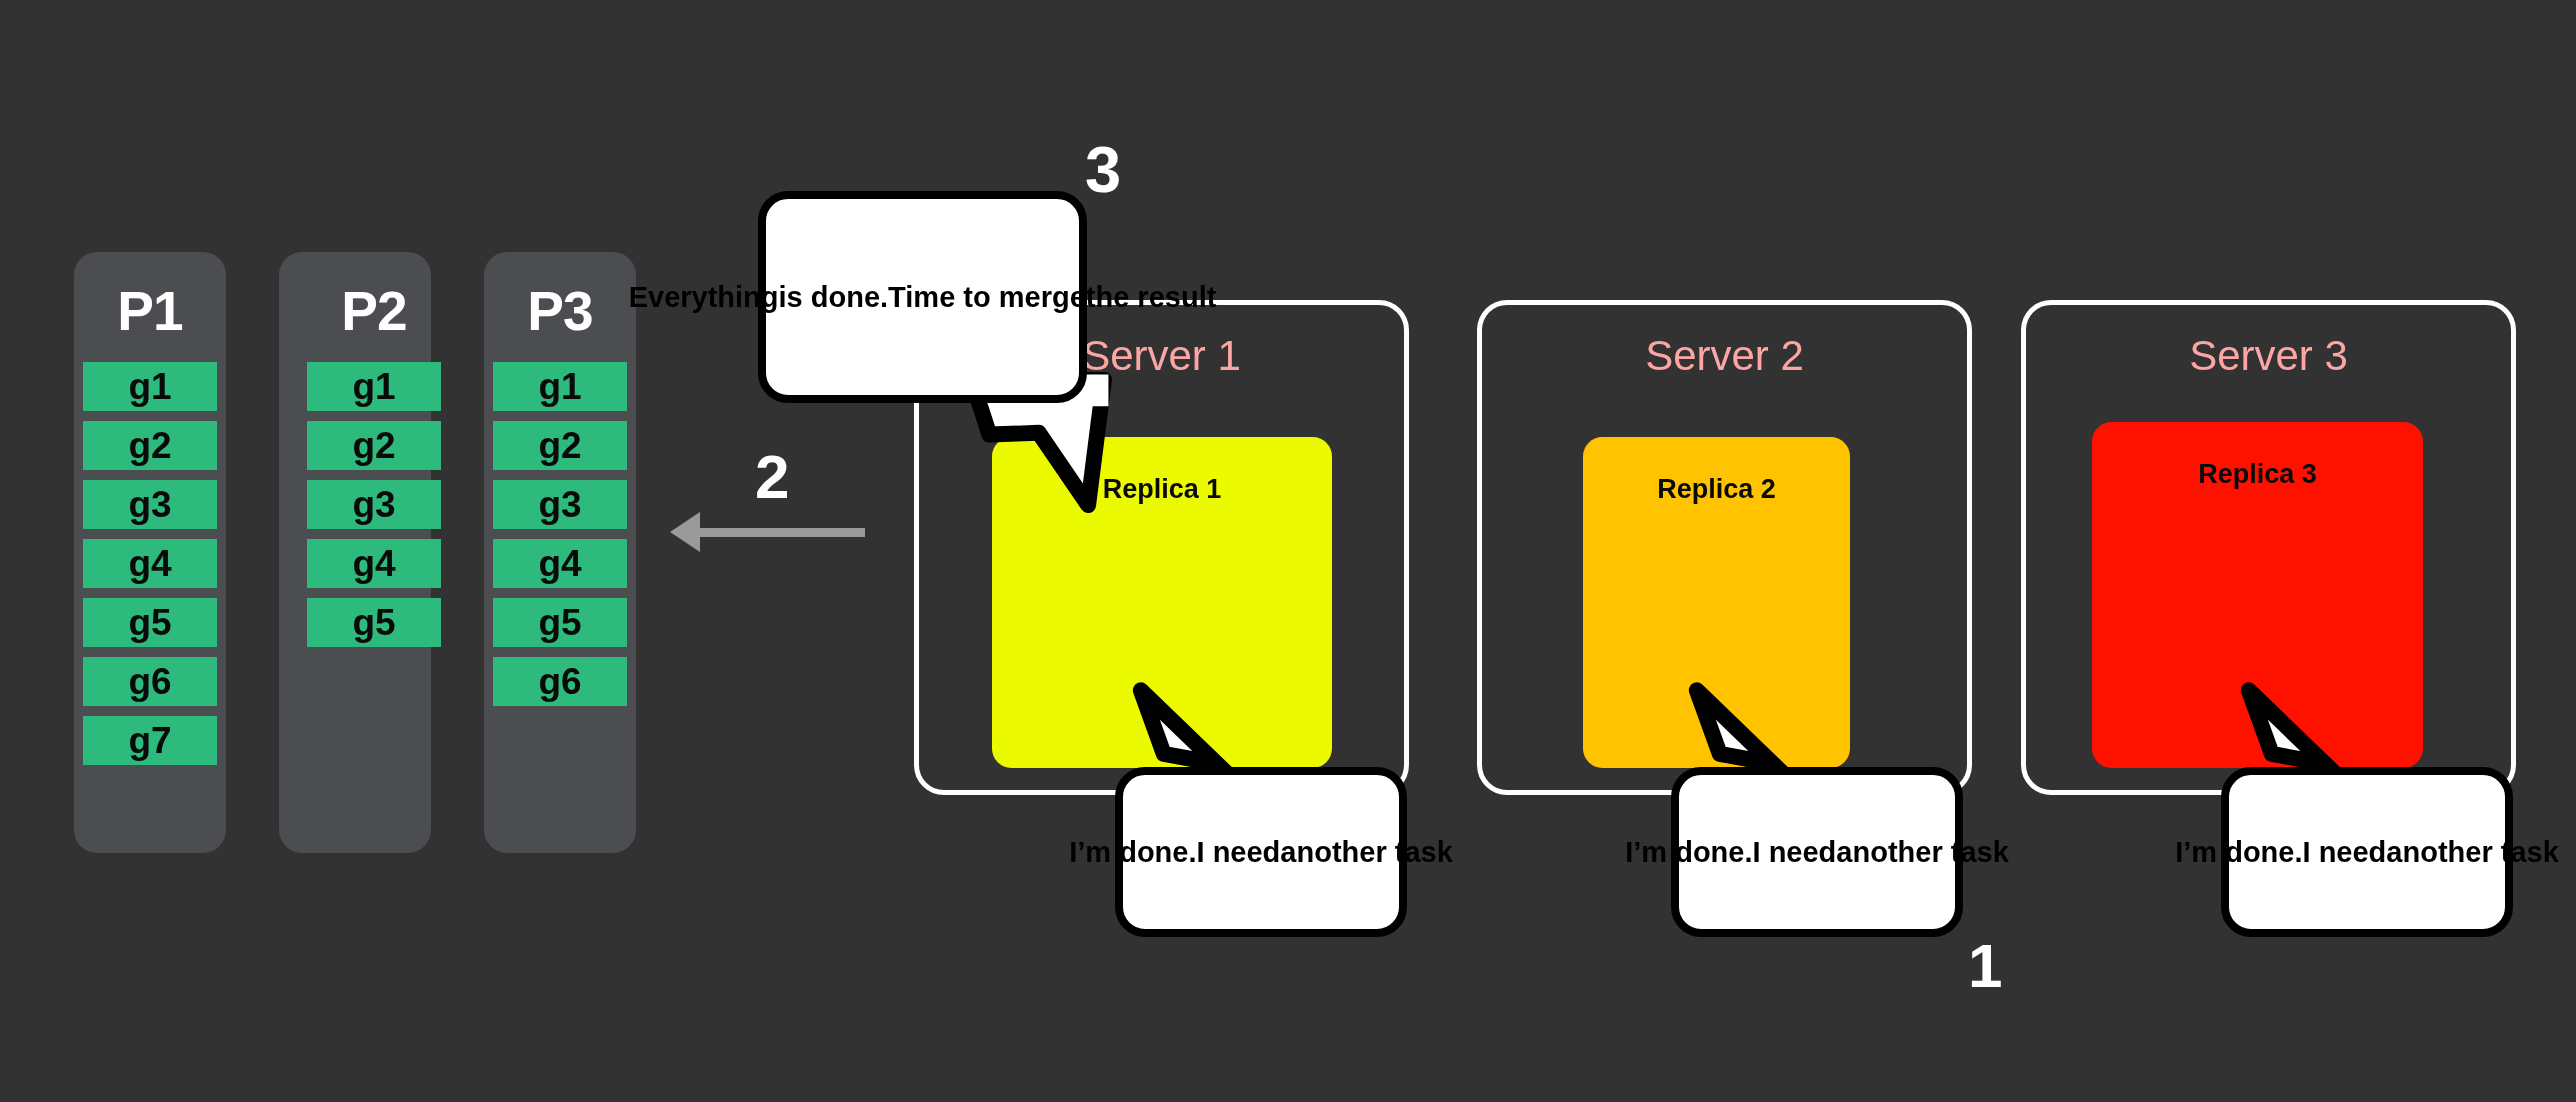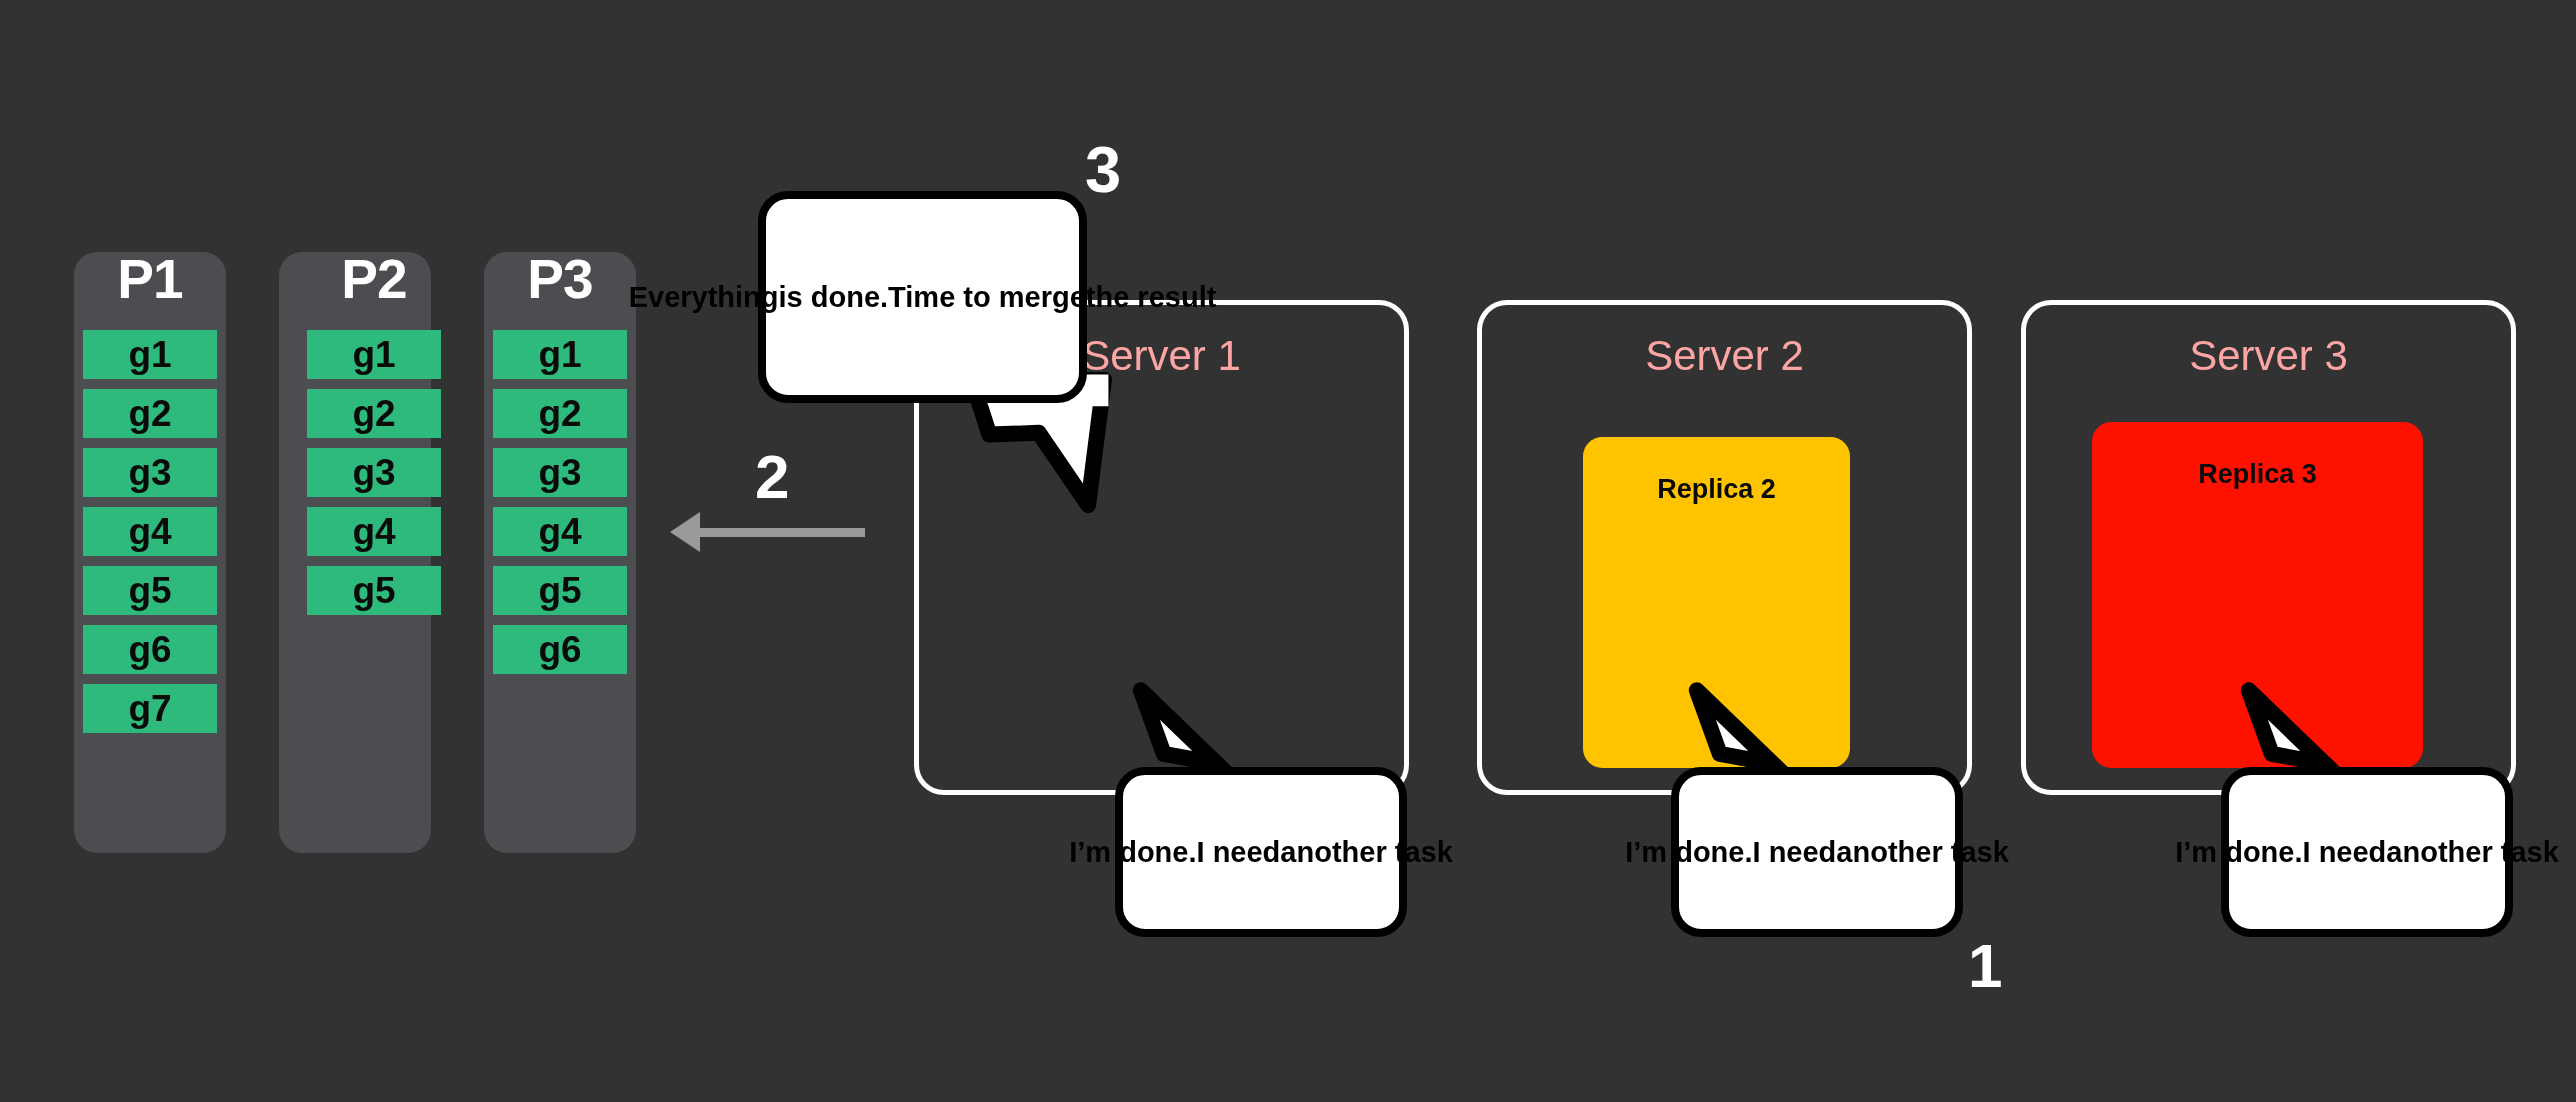--- a/index.html
+++ b/index.html
@@ -29,20 +29,21 @@
     display: flex;
     flex-direction: column;
     align-items: center;
   }
   .partition-title {
     color: #ffffff;
     font-size: 55px;
     font-weight: 700;
     letter-spacing: -0.9px;
     line-height: 1;
+    margin-top: 32px;
     margin-bottom: 23px;
     user-select: none;
   }
   .task-list {
     display: flex;
     flex-direction: column;
     gap: 10px;
     width: 100%;
     align-items: center;
   }
@@ -204,20 +205,23 @@
 
   <div class="step-number" style="left:755px; top:446px; font-size:62px;">2</div>
 
   <div class="step-number" style="left:1085px; top:137px; font-size:65px;">3</div>
 
   <div class="step-number" style="left:1968px; top:935px; font-size:62px;">1</div>
 
   <div class="server" style="left:914px; top:300px; width:495px; height:495px;">
     <div class="server-title">Server 1</div>
   </div>
+  <div class="replica" style="left:992px; top:437px; width:340px; height:331px; background:#ecfa00;">
+    <div class="replica-label">Replica 1</div>
+  </div>
 
   <div class="server" style="left:1477px; top:300px; width:495px; height:495px;">
     <div class="server-title">Server 2</div>
   </div>
   <div class="replica" style="left:1583px; top:437px; width:267px; height:331px; background:#ffc300;">
     <div class="replica-label">Replica 2</div>
   </div>
 
   <div class="server" style="left:2021px; top:300px; width:495px; height:495px;">
     <div class="server-title">Server 3</div>

